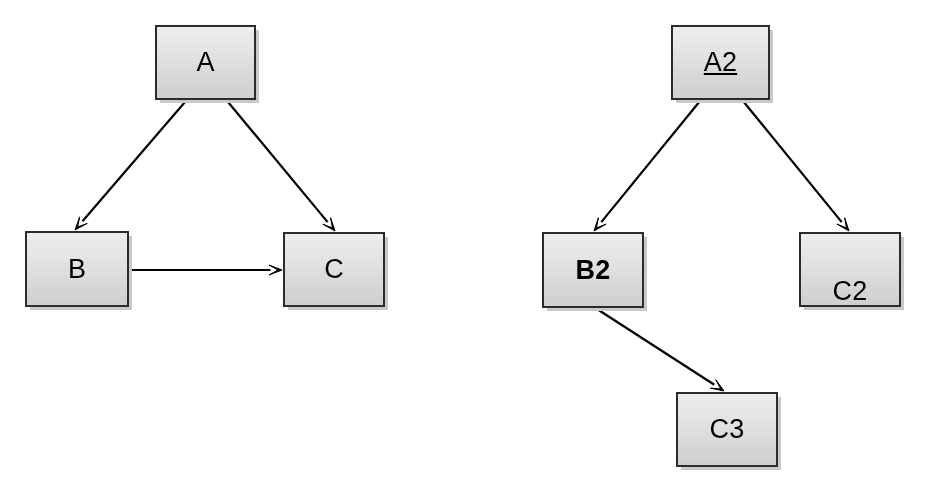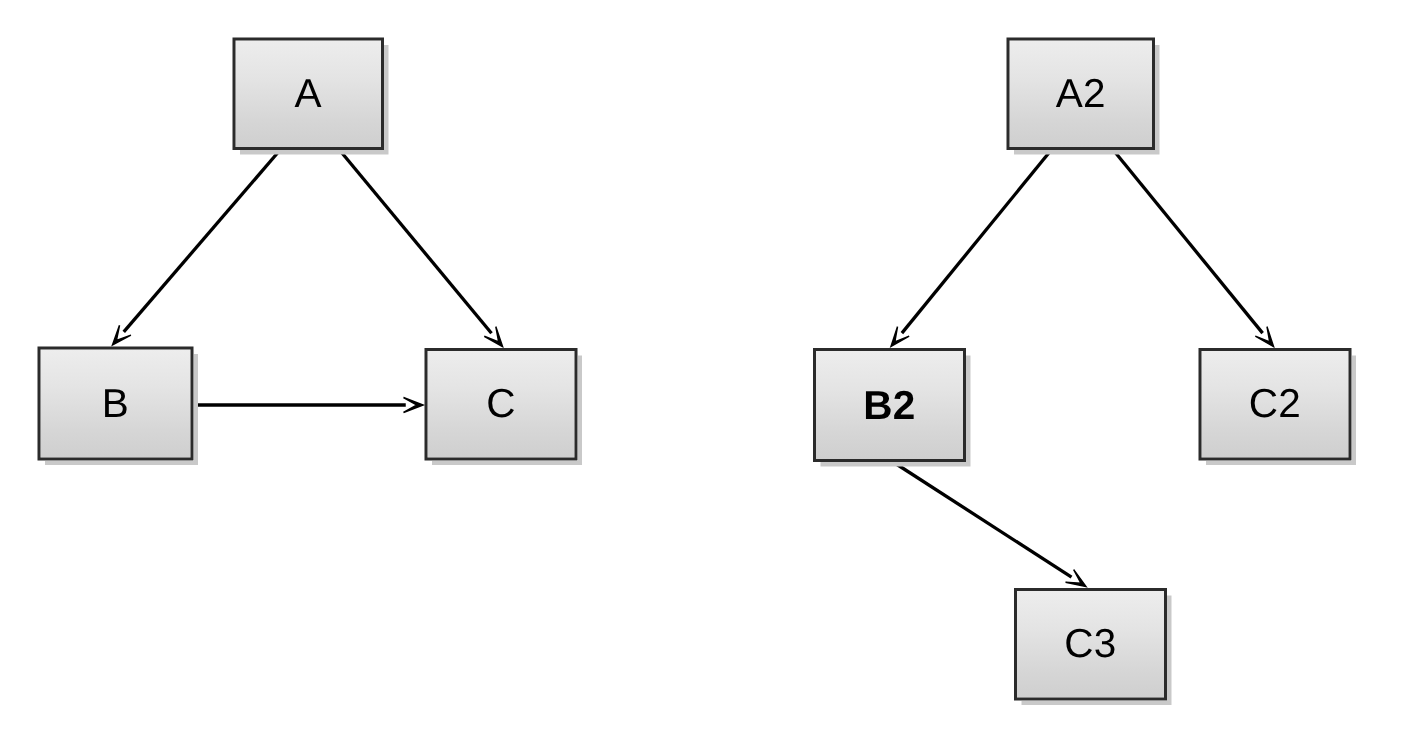--- a/index.html
+++ b/index.html
@@ -79,26 +79,26 @@
   <div id="node-layer">
       <div class="node" style="left: 155px; top: 25px; width: 101px; height: 75px;">
         <span class="node-label">A</span>
       </div>
       <div class="node" style="left: 25px; top: 231px; width: 104px; height: 76px;">
         <span class="node-label">B</span>
       </div>
       <div class="node" style="left: 283px; top: 232px; width: 102px; height: 75px;">
         <span class="node-label">C</span>
       </div>
-      <div class="node" style="left: 671px; top: 25px; width: 99px; height: 75px;">
+      <div class="node" style="left: 671px; top: 25px; width: 99px; height: 75px; text-decoration: underline;">
         <span class="node-label">A2</span>
       </div>
       <div class="node" style="left: 542px; top: 232px; width: 102px; height: 76px; font-weight: bold;">
         <span class="node-label">B2</span>
       </div>
-      <div class="node" style="left: 799px; top: 232px; width: 102px; height: 75px;">
+      <div class="node" style="left: 799px; top: 232px; width: 102px; height: 75px; align-items: flex-end;">
         <span class="node-label">C2</span>
       </div>
       <div class="node" style="left: 676px; top: 392px; width: 102px; height: 75px;">
         <span class="node-label">C3</span>
       </div>
     </div>
 </div>
 
 </body></html>

